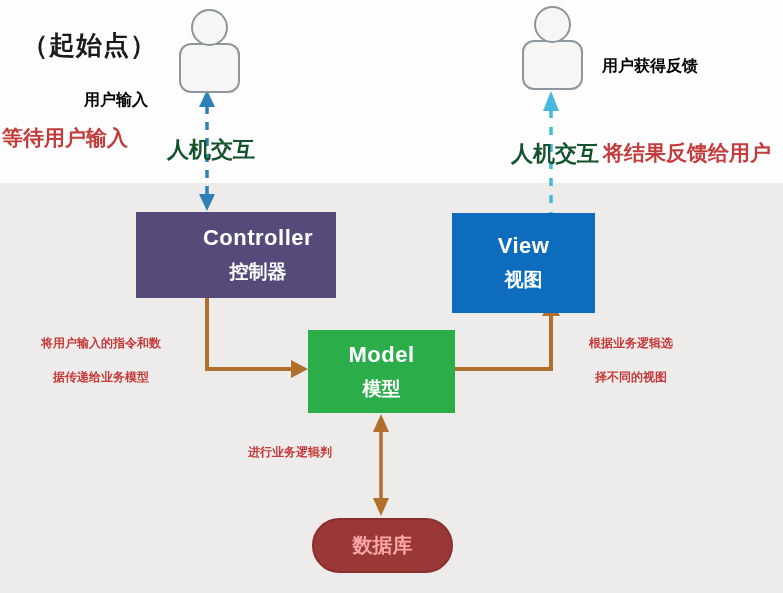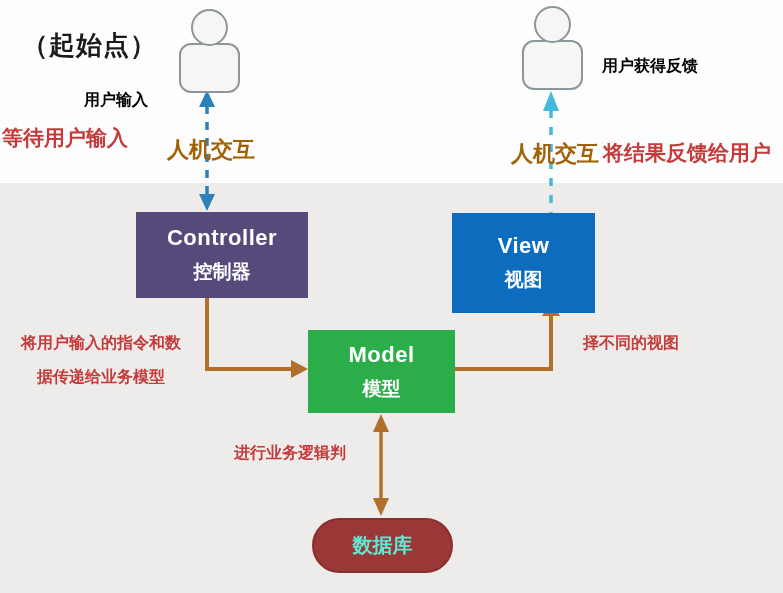--- a/index.html
+++ b/index.html
@@ -11,40 +11,40 @@
   }
   .bg-lower {
     position:absolute; left:0; top:183px; width:783px; height:410px;
     background:#edecea;
   }
   .abs { position:absolute; }
 
   
   .t-start   { font-size:26px; font-weight:700; color:#1b1b1b; letter-spacing:1px; }
   .t-slate   { font-size:16px; font-weight:700; color:#000000; }
-  .t-black   { font-size:22px; font-weight:700; color:#a16207; }
+  .t-black   { font-size:22px; font-weight:700; color:#14532d; }
   .t-red     { font-size:21px; font-weight:700; color:#c53a3a; }
-  .t-red-blk { font-size:16px; font-weight:700; color:#c53a3a; text-align:center; line-height:34px; }
+  .t-red-blk { font-size:12px; font-weight:700; color:#c53a3a; text-align:center; line-height:34px; }
 
   
   .node {
     position:absolute; display:flex; flex-direction:column;
     align-items:center; justify-content:center; gap:8px; color:#fff;
   }
   .node .en { font-size:22px; font-weight:700; letter-spacing:0.5px; }
   .node .zh { font-size:19px; font-weight:700; }
-  .node-controller { left:136px; top:212px; width:172px; height:86px; background:#564a7b; }
+  .node-controller { left:136px; top:212px; width:156px; height:86px; background:#564a7b;padding-left:44px; }
   .node-view       { left:452px; top:213px; width:143px; height:100px; background:#0d6cbd; }
   .node-model      { left:308px; top:330px; width:147px; height:83px; background:#2bad4a; }
   .node-database   {
     left:312px; top:518px; width:141px; height:55px; background:#9a3838;
     border:2px solid #8a2e2e; border-radius:29px; box-sizing:border-box;
     display:flex; align-items:center; justify-content:center;
   }
-  .node-database .zh { color:#5eead4; font-size:20px; font-weight:700; }
+  .node-database .zh { color:#fca5a5; font-size:20px; font-weight:700; }
 
   
   .person { position:absolute; display:flex; flex-direction:column; align-items:center; }
   .person .head {
     width:33px; height:33px; border-radius:50%;
     background:#f6f6f4; border:2px solid #8d969c; z-index:2;
   }
   .person .torso {
     width:57px; height:46px; border-radius:12px;
     background:#f6f6f4; border:2px solid #8d969c; margin-top:-3px;
@@ -126,19 +126,20 @@
   <div class="node-database abs">
     <div class="zh">数据库</div>
   </div>
 
   <div class="abs t-red-blk" style="left:2px; top:326px; width:198px;">
     <div>将用户输入的指令和数</div>
     <div>据传递给业务模型</div>
   </div>
 
   <div class="abs t-red-blk" style="left:556px; top:326px; width:150px;">
+    <div>根据业务逻辑选</div>
     <div>择不同的视图</div>
   </div>
 
   <div class="abs t-red-blk" style="left:214px; top:436px; width:152px; line-height:33px;">
     <div>进行业务逻辑判</div>
   </div>
 </div>
 
 </body></html>

